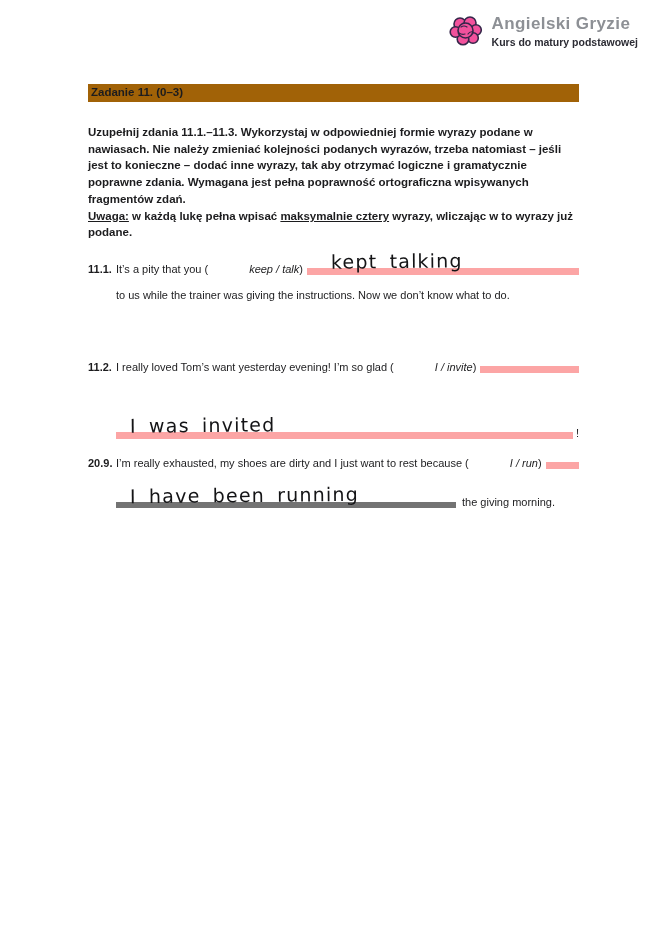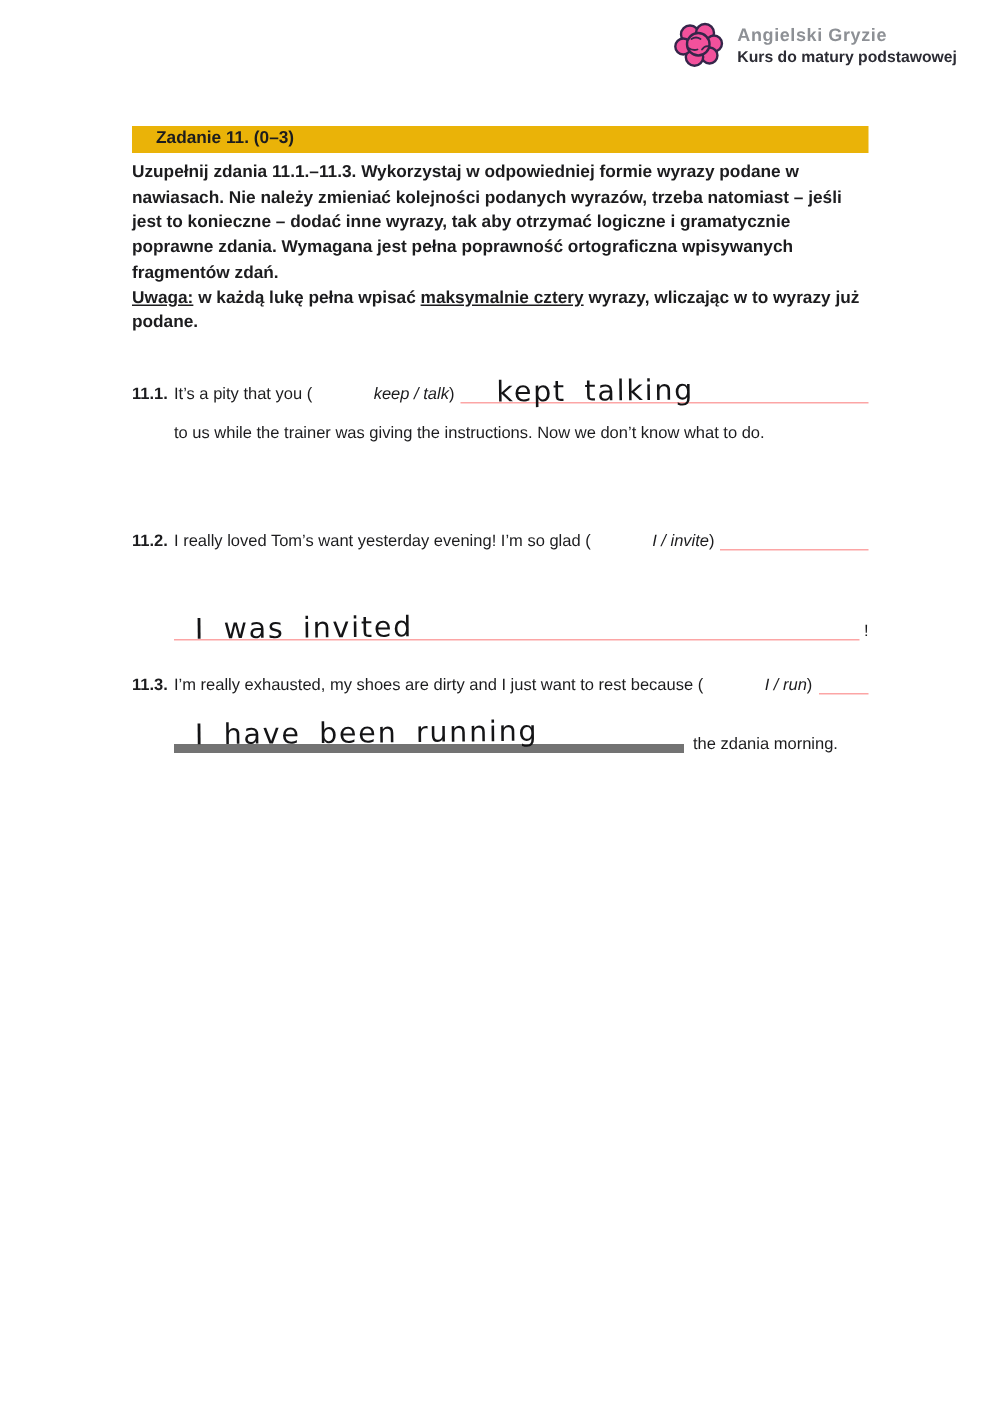--- a/index.html
+++ b/index.html
@@ -5,43 +5,43 @@
   html,body { margin:0; padding:0; background:#ffffff; }
   .page {
     position:relative; width:664px; height:939px; background:#ffffff;
     font-family:"Liberation Sans", sans-serif; color:#1c1c1e; overflow:hidden;
   }
 
   
   .header { position:absolute; top:14px; right:26px; display:flex; align-items:center; gap:9px; }
   .logo { width:34px; height:32px; flex-shrink:0; }
   .brand-block { display:flex; flex-direction:column; }
-  .brand { font-size:12px; font-weight:bold; color:#8d9095; letter-spacing:0.4px; }
+  .brand { font-size:17px; font-weight:bold; color:#8d9095; letter-spacing:0.4px; }
   .tagline { font-size:10.5px; font-weight:bold; color:#2c2c34; margin-top:2px; }
 
   
   .content { position:absolute; left:88px; top:84px; width:491px; }
   .task-title {
-    background:#eab308; font-weight:bold; font-size:11.5px;
-    padding:2px 4px 2px 16px; line-height:1.2;
+    background:#a16207; font-weight:bold; font-size:11.5px;
+    padding:2px 4px 2px 3px; line-height:1.2;
   }
   .instructions {
-    margin-top:5px; font-weight:bold; font-size:11.5px; line-height:1.46;
+    margin-top:22px; font-weight:bold; font-size:11.5px; line-height:1.46;
   }
   .note { font-weight:bold; font-size:11.5px; line-height:1.46; }
   .note .u { text-decoration:underline; }
 
   
   .item { position:absolute; left:88px; width:491px; font-size:11px; }
   .item-line1 { display:flex; align-items:flex-end; }
   .item-num { font-weight:bold; width:28px; flex-shrink:0; }
   .item-text { white-space:nowrap; }
   .item-text i { font-style:italic;margin-left:41px; }
   .blank {
-    flex:1; border-bottom:1px solid #fca5a5; position:relative; height:14px;
+    flex:1; border-bottom:7px solid #fca5a5; position:relative; height:14px;
     margin-left:4px;
   }
   .blank-fixed {
     display:inline-block; border-bottom:6px solid #737373; position:relative; height:14px;
     vertical-align:baseline;
   }
   .hand {
     position:absolute; bottom:-4px; left:22px;
     font-family:"DejaVu Sans", cursive;
     font-size:19px; letter-spacing:1.2px; word-spacing:5px;
@@ -106,25 +106,25 @@
     <div class="line2" style="margin-top:17px;">
       <span class="blank" style="margin-left:0;margin-top:28px;">
         <span class="hand" style="left:14px;">I was invited</span>
       </span>
       <span class="bang">!</span>
     </div>
   </div>
 
   <div class="item" style="top:448px;">
     <div class="item-line1">
-      <span class="item-num">11.3.</span>
+      <span class="item-num">20.9.</span>
       <span class="item-text"><span>I’m really exhausted, my shoes are dirty and I just want to rest because (</span><i>I / run</i><span>)</span></span>
       <span class="blank"></span>
     </div>
     <div class="line2" style="margin-top:19px;">
       <span class="blank-fixed" style="width:340px;">
         <span class="hand" style="left:14px;">I have been running</span>
       </span>
-      <span class="tail">the zdania morning.</span>
+      <span class="tail">the giving morning.</span>
     </div>
   </div>
 
 </div>
 
 </body></html>

